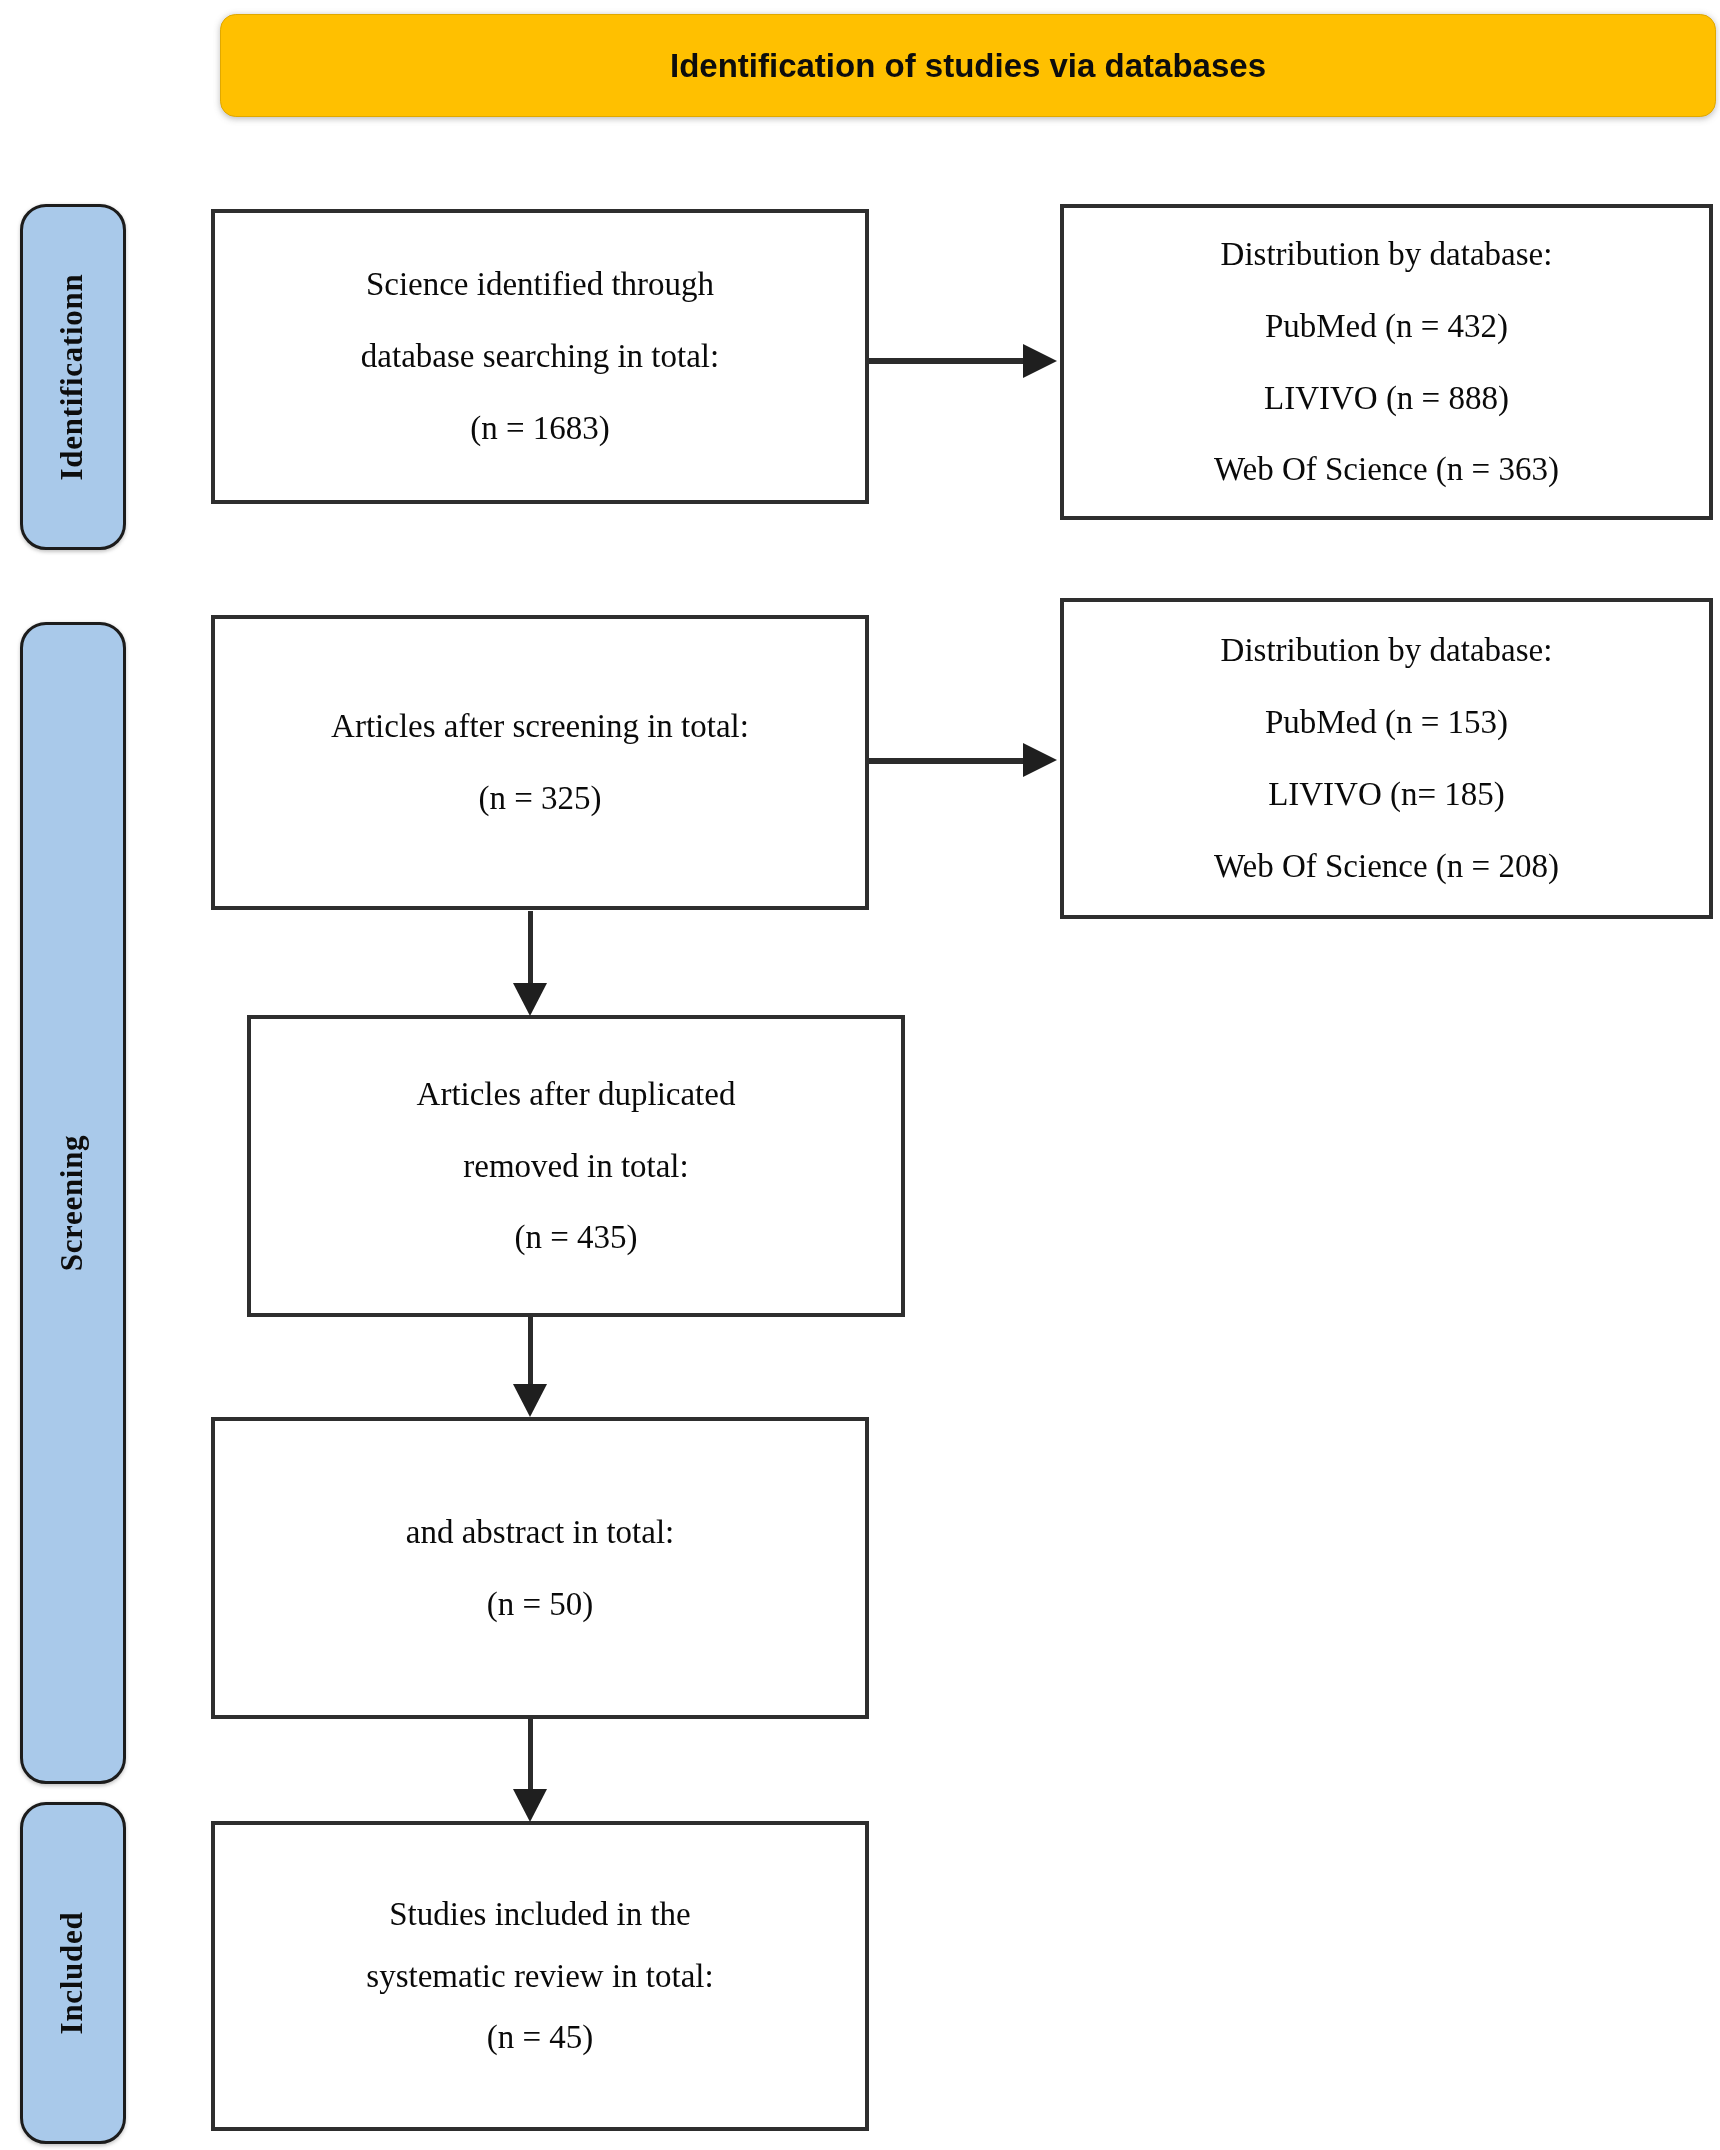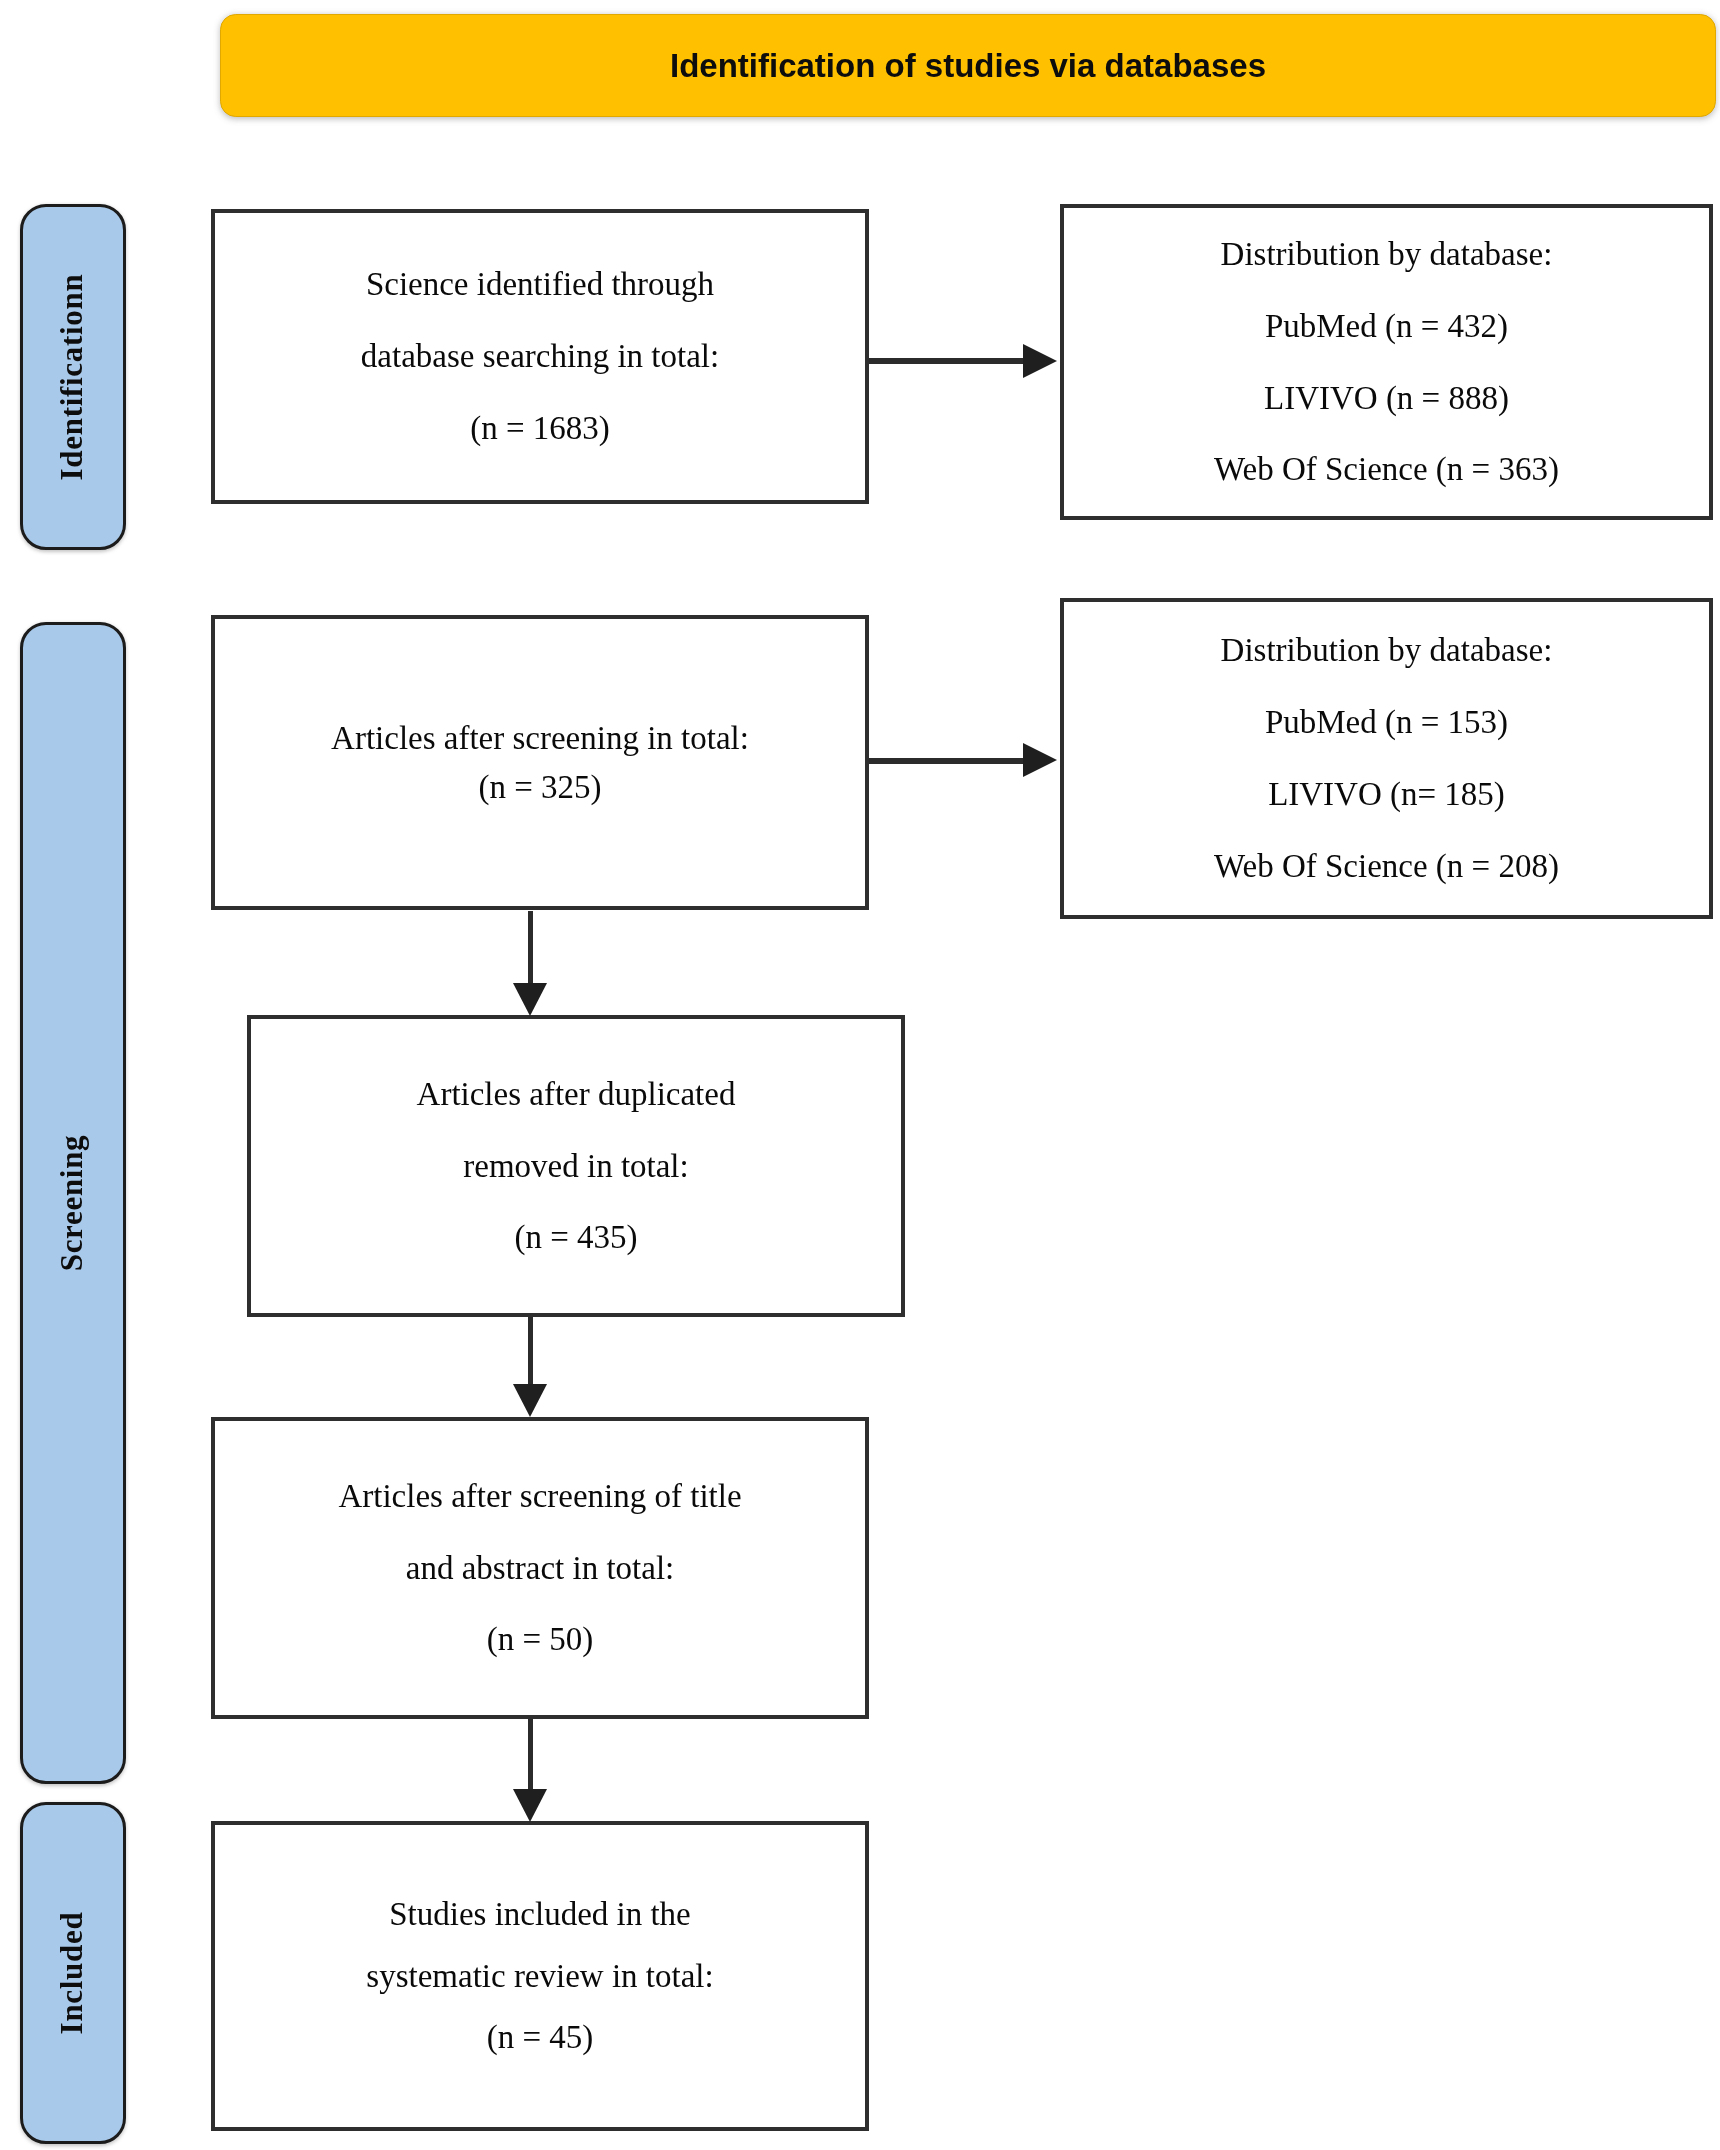--- a/index.html
+++ b/index.html
@@ -66,21 +66,21 @@
     gap: 35px;
     text-align: center;
     font-size: 33px;
     line-height: 1.12;
     padding: 6.5px 18.3px;
   }
   .col-main { left: 211px; width: 658px; }
   .col-dist { left: 1060px; width: 653px; }
   .box-identified     { top: 209px;  height: 295px; }
   .dist-identified    { top: 204px;  height: 316px; }
-  .box-screened       { top: 615px;  height: 295px; gap: 12px; }
+  .box-screened       { top: 615px;  height: 295px; }
   .dist-screened      { top: 598px;  height: 321px; }
   .box-deduplicated   { top: 1015px; height: 302px; margin-left: 36px; }
   .box-title-abstract { top: 1417px; height: 302px; }
   .box-included       { top: 1821px; height: 310px; gap: 25px; }
 
   
   .h-line { position: absolute; height: 5.9px; background: #2b2b2b; }
   .v-line { position: absolute; width: 5.2px;  background: #2b2b2b; }
   .tri-right {
     position: absolute; width: 0; height: 0;
@@ -149,21 +149,20 @@
     <div class="line">Web Of Science (n = 208)</div>
   </div>
 
   <div class="flow-box col-main box-deduplicated">
     <div class="line">Articles after duplicated</div>
     <div class="line">removed in total:</div>
     <div class="line">(n = 435)</div>
   </div>
 
   <div class="flow-box col-main box-title-abstract">
-    <div class="line">Articles after screening of title</div>
     <div class="line">and abstract in total:</div>
     <div class="line">(n = 50)</div>
   </div>
 
   <div class="flow-box col-main box-included">
     <div class="line">Studies included in the</div>
     <div class="line">systematic review in total:</div>
     <div class="line">(n = 45)</div>
   </div>
 

